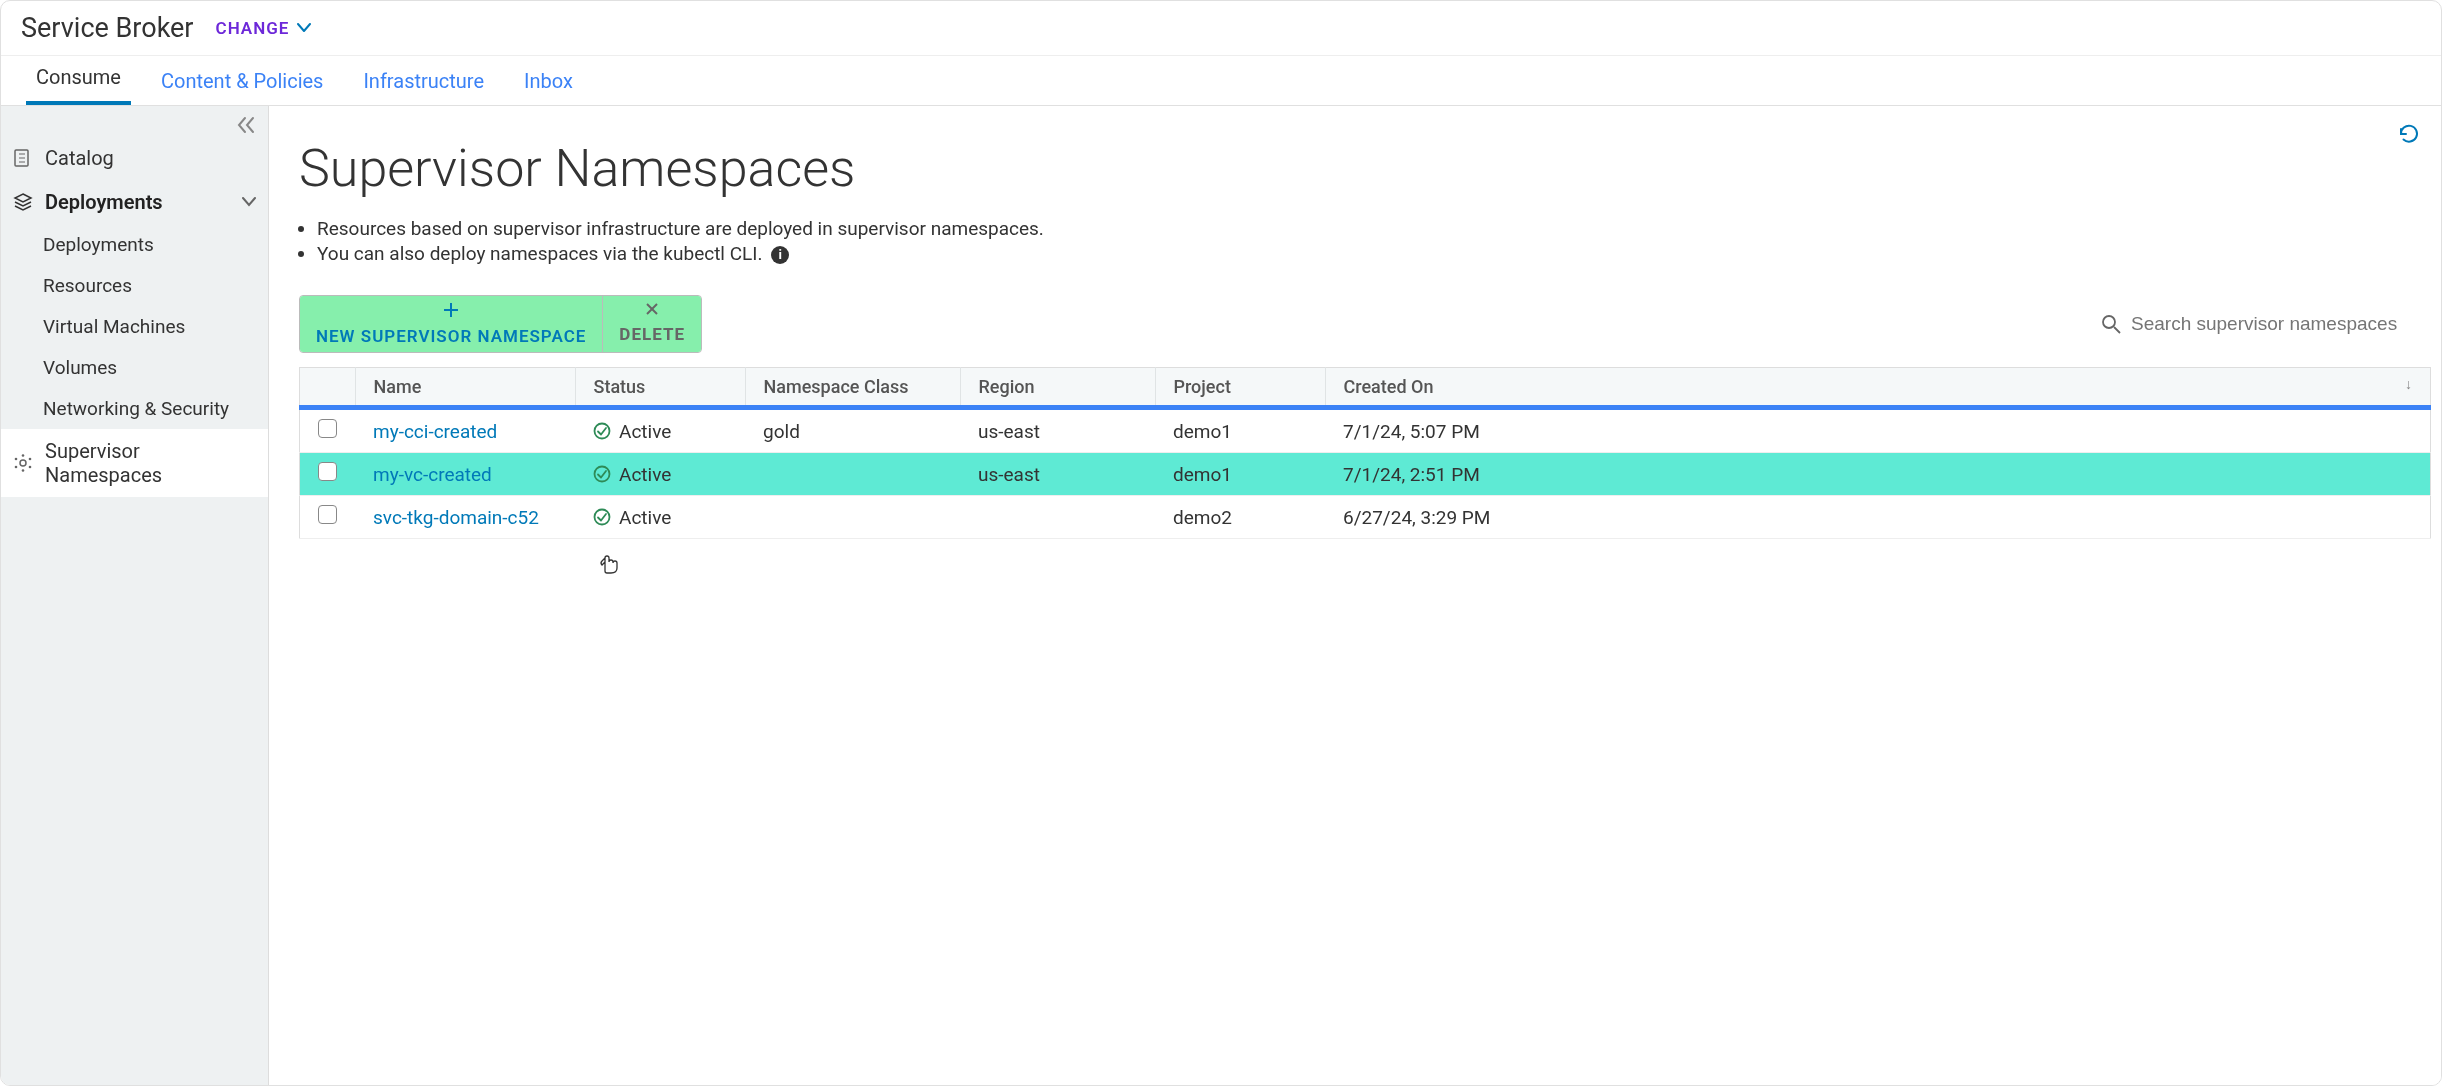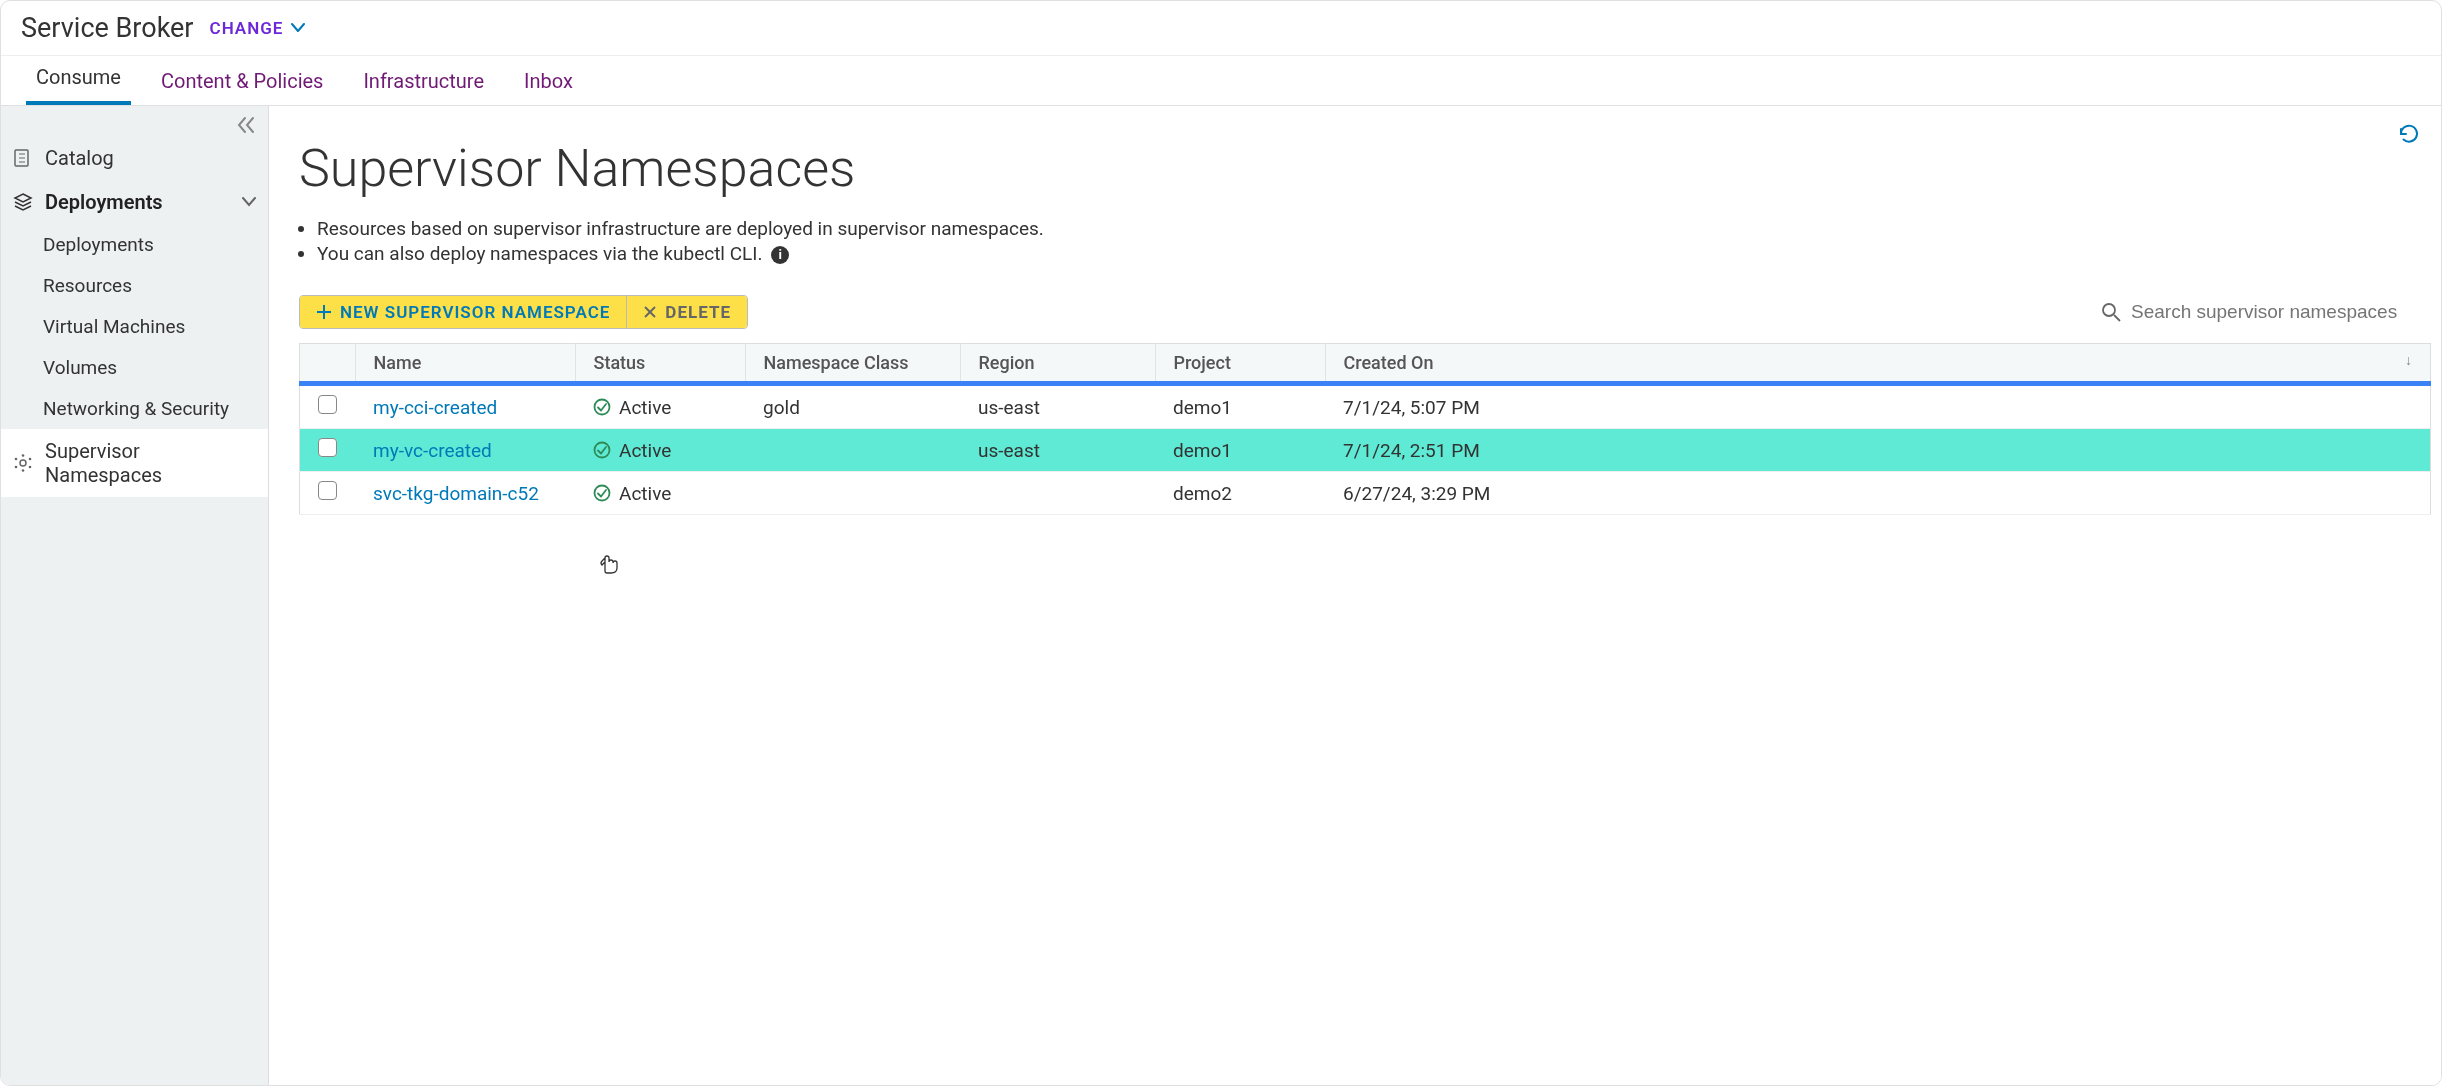--- a/index.html
+++ b/index.html
@@ -7,27 +7,27 @@
     font-family: -apple-system, BlinkMacSystemFont, "Segoe UI", Roboto, Helvetica, Arial, sans-serif;
     font-size: 19px;
     color: #333;
     background: #fff;
     overflow: hidden;
   }
   .app { width: 2442px; height: 1086px; display: flex; flex-direction: column; border: 1px solid #e0e0e0; border-radius: 10px; overflow: hidden;}
   
   
   .header { height: 55px; display: flex; align-items: center; padding: 0 20px; border-bottom: 1px solid #eee;}
-  .app-title { font-size: 27px; font-weight: 400; color: #333; margin-right: 16px;}
+  .app-title { font-size: 27px; font-weight: 400; color: #333; margin-right: 22px;}
   .change-btn { color: #6d28d9; font-size: 17px; font-weight: 600; letter-spacing: 1px; display: inline-flex; align-items: center; cursor: pointer;}
   .chevron-down { margin-left: 8px; }
   
   
   .tabs { height: 50px; display: flex; align-items: flex-end; padding: 0 15px; border-bottom: 1px solid #e0e0e0;}
-  .tab { padding: 12px 10px; margin: 0 10px; font-size: 20px; color: #701a75; cursor: pointer;}
+  .tab { padding: 12px 10px; margin: 0 10px; font-size: 20px; color: #3b82f6; cursor: pointer;}
   .tab.active { color: #333; border-bottom: 4px solid #0079b8; font-weight:400;}
   
   
   .body { flex: 1; display: flex; min-height: 0;}
   
   
   .sidebar { width: 268px; background: #eef1f2; border-right: 1px solid #ddd; display: flex; flex-direction: column; position:relative;}
   .collapse-btn { position:absolute; right:12px; top:10px; color:#666; cursor:pointer;}
   .projects-block { padding: 14px 12px 10px 12px; }
   .projects-title { font-size: 19px; padding: 6px 0 14px 0;}
@@ -47,21 +47,21 @@
   .page-header { padding: 10px 30px 0 30px;}
   .refresh-btn { position:absolute; right:20px; top:16px; cursor:pointer; color:#0079b8;}
   .page-title { font-size: 52px; font-weight:300; color:#333; margin: 8px 0 18px 0;}
   .subtext { font-size:19px; color:#333;}
   .subtext ul { list-style: disc; padding-left: 18px;}
   .subtext li { margin-bottom:2px;}
   .info-icon { display:inline-flex; align-items:center; justify-content:center; width:18px; height:18px; border-radius:50%; background:#333; color:#fff; font-size:13px; font-weight:700; margin-left:4px; vertical-align:middle;}
   
   .toolbar { display:flex; align-items:center; padding: 28px 30px 10px 30px;}
   .btn-group { display:inline-flex; border:1px solid #bbb; border-radius:4px; overflow:hidden;}
-  .btn { display:inline-flex; align-items:center; gap:8px; padding: 6px 16px; font-size:17px; letter-spacing:1px; cursor:pointer; background:#fde047;}
+  .btn { display:inline-flex; align-items:center; gap:8px; padding: 6px 16px; font-size:17px; letter-spacing:1px; cursor:pointer; background:#86efac;flex-direction:column;}
   .btn.primary { color:#0079b8; font-weight:600; border-right:1px solid #bbb;}
   .btn.secondary { color:#666; font-weight:700;}
   .btn.secondary .x { color:#666;}
   .toolbar-spacer { flex:1;}
   .search-ns { display:flex; align-items:center; gap:10px; font-size:19px; color:#666;}
   .search-ns input { border:none; font-size:19px; outline:none; width:280px; color:#333;}
   
   .table-wrap { margin: 4px 10px 0 30px;}
   table.data { width:100%; border-collapse:collapse; border:1px solid #ddd;}
   table.data th { background:#f5f8f9; text-align:left; font-weight:500; font-size:18px; color:#555; padding:8px 18px; border-bottom:5px solid #3b82f6; border-right:1px solid #e0e4e5;}

